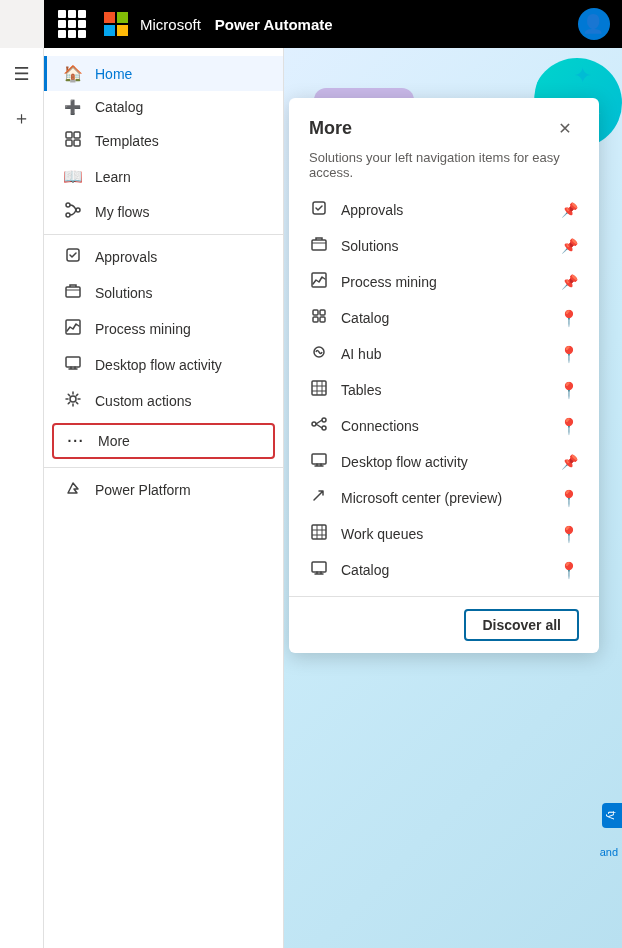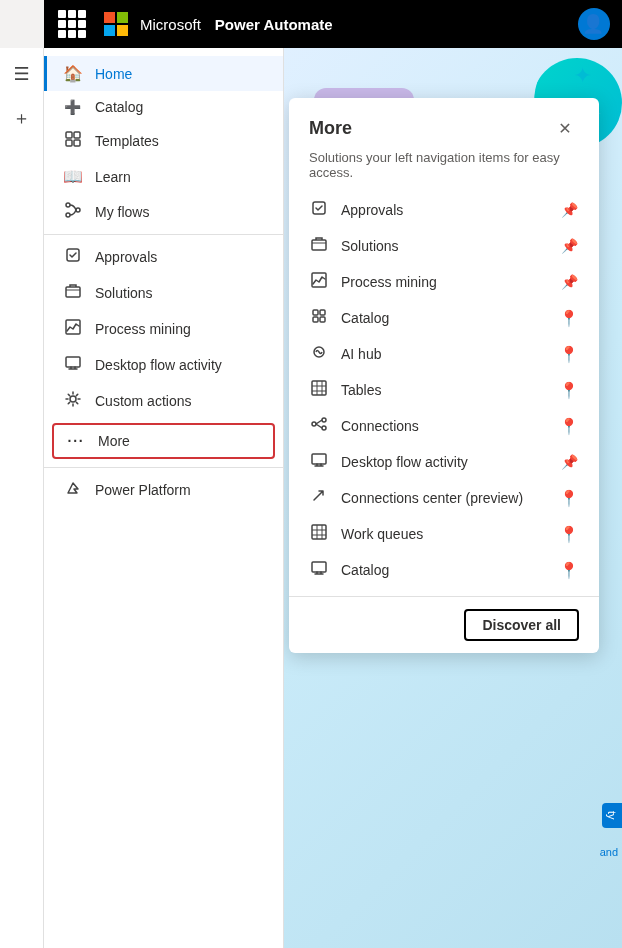--- a/index.html
+++ b/index.html
@@ -166,21 +166,21 @@
     .more-panel-item .item-icon { font-size: 16px; color: #444; min-width: 20px; text-align: center; }
     .pin-icon { color: #a0a0a0; font-size: 14px; }
     .pin-icon.pinned { color: #323130; }
     .more-panel-footer {
       border-top: 1px solid #e0e0e0;
       padding: 12px 20px;
       display: flex;
       justify-content: flex-end;
     }
     .discover-all-btn {
-      border: 2px solid #000000;
+      border: 2px solid #0369a1;
       color: #323130;
       background: #fff;
       padding: 6px 16px;
       border-radius: 4px;
       cursor: pointer;
       font-size: 14px;
       font-weight: 600;
     }
 
     
@@ -492,21 +492,21 @@
           <span class="pin-icon pinned">📌</span>
         </div>
 
         <div class="more-panel-item">
           <div class="more-panel-item-left">
             <span class="item-icon">
               <svg width="16" height="16" viewBox="0 0 16 16" fill="none">
                   <path d="M3 12 L12 3 M8 3 L12 3 L12 7" stroke="#444" stroke-width="1.5" stroke-linecap="round" stroke-linejoin="round"></path>
                 </svg>
             </span>
-            <span>Connections center (preview)</span>
+            <span>Microsoft center (preview)</span>
           </div>
           <span class="pin-icon" style="font-size:16px; color:#888;">📍</span>
         </div>
 
         <div class="more-panel-item">
           <div class="more-panel-item-left">
             <span class="item-icon">
               <svg width="16" height="16" viewBox="0 0 16 16" fill="none">
                   <rect x="1" y="1" width="14" height="14" rx="1" stroke="#444" stroke-width="1.5"></rect>
                   <line x1="1" y1="6" x2="15" y2="6" stroke="#444" stroke-width="1"></line>

